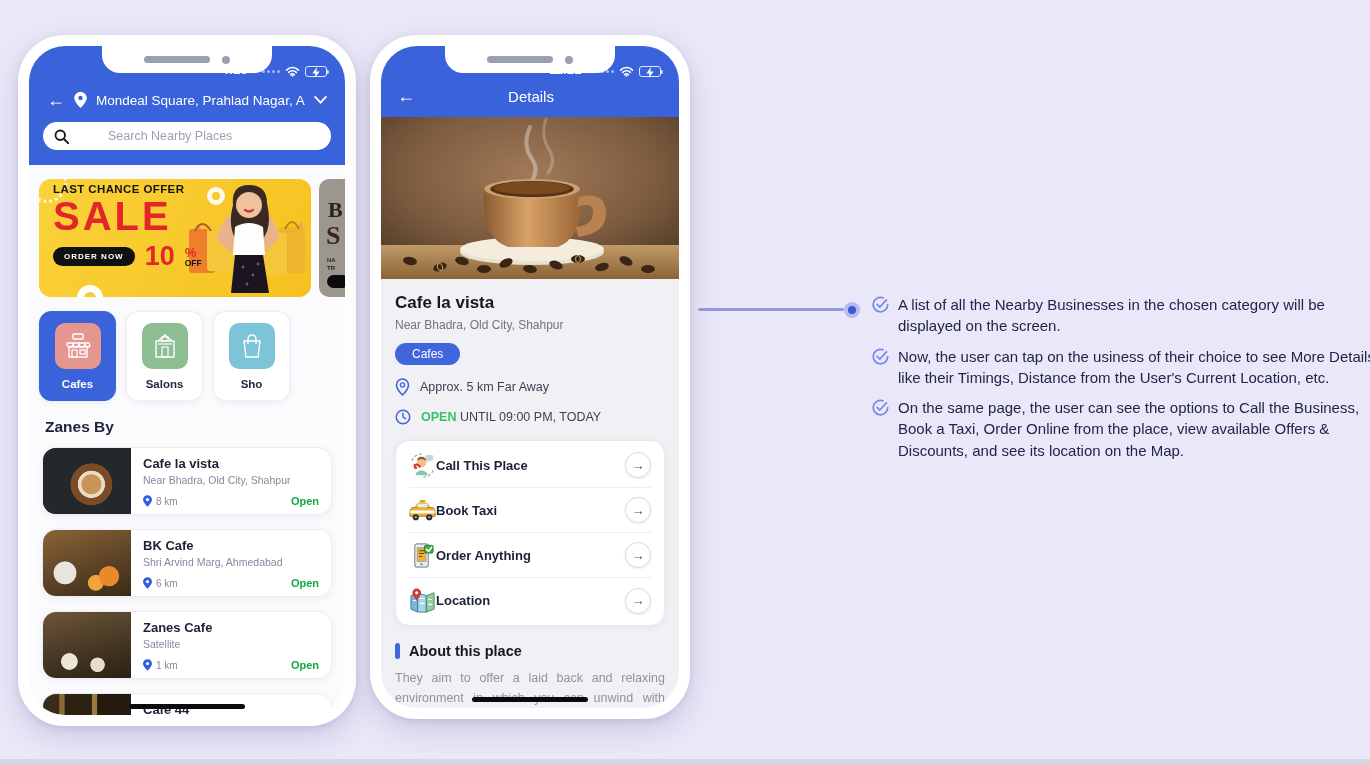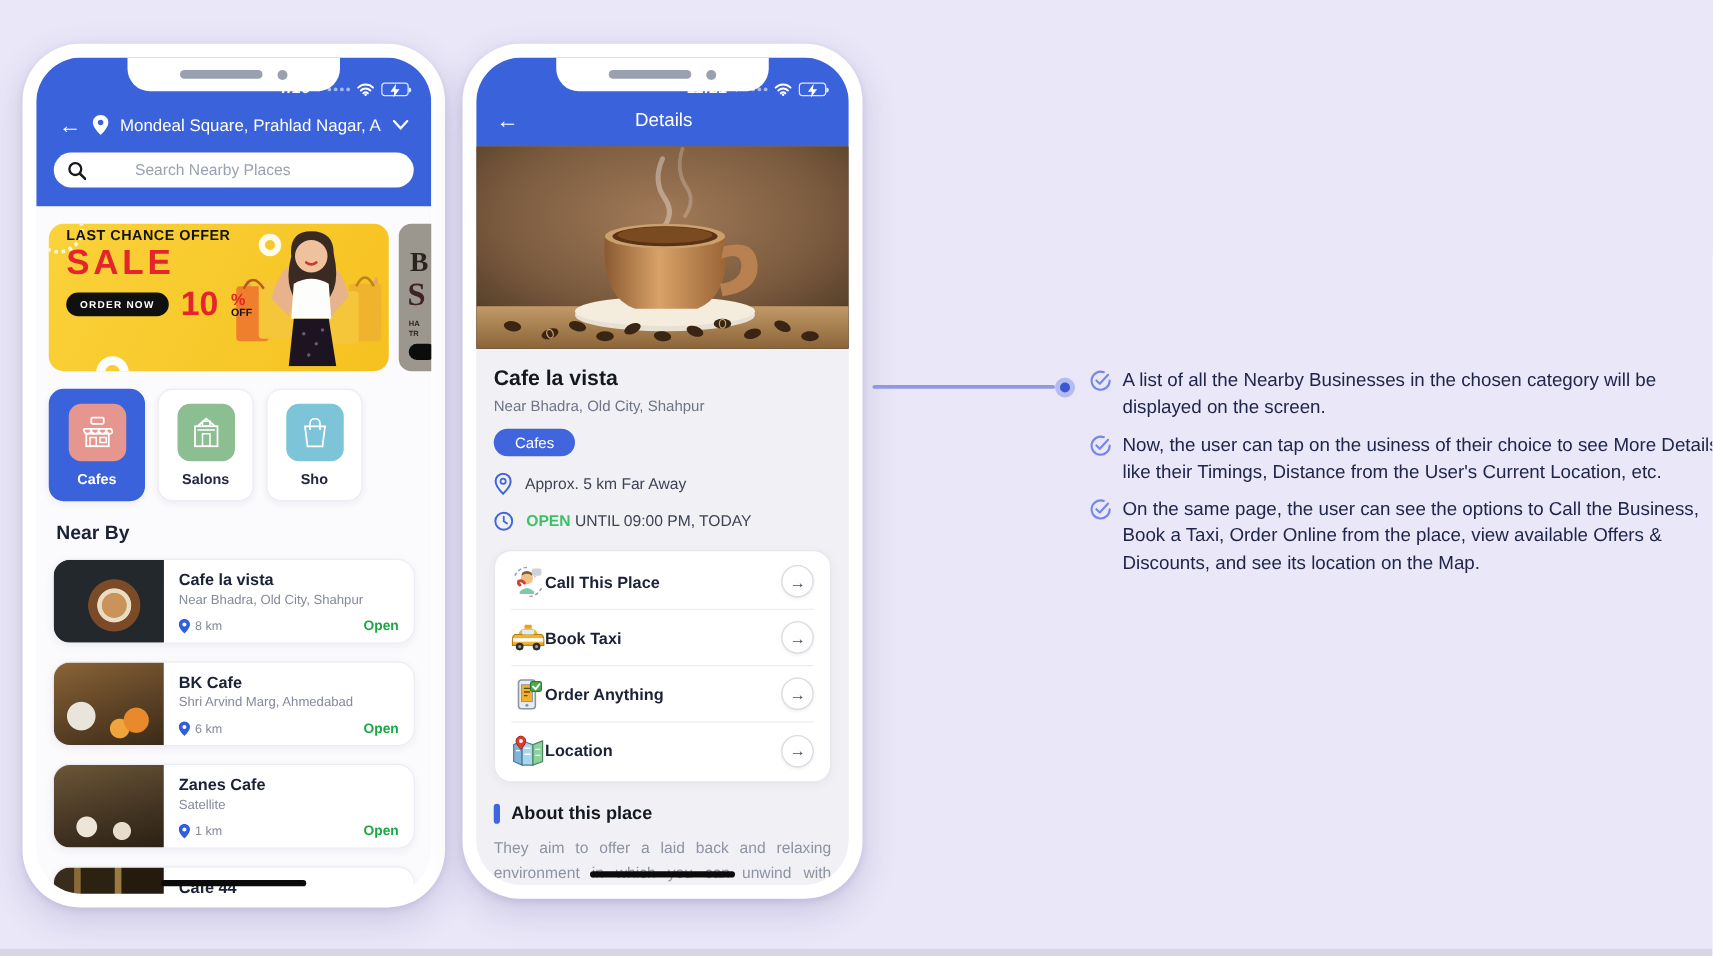--- a/index.html
+++ b/index.html
@@ -39,21 +39,21 @@
   .search input::placeholder { color:#9aa2b1; }
 
   .banners { display:flex; gap:8px; margin:14px 0 0 10px; height:118px; }
   .banner-main { position:relative; width:272px; min-width:272px; border-radius:12px; overflow:hidden;
                  background:linear-gradient(120deg,#FAD23A 0%,#F6C11F 100%); }
   .banner-main .deco1 { position:absolute; right:86px; top:8px; width:18px; height:18px; border:5px solid #fff; border-radius:50%; opacity:.9; }
   .banner-main .deco2 { position:absolute; left:38px; bottom:-14px; width:26px; height:26px; border:7px solid #fff; border-radius:50%; }
   .banner-main .deco3 { position:absolute; left:-12px; top:-16px; width:40px; height:40px; border-radius:50%; border:3px dotted rgba(255,255,255,.8); }
   .banner-text { position:absolute; left:14px; top:4px; z-index:2; }
   .b-line1 { font-size:11.5px; font-weight:800; color:#141414; letter-spacing:.4px; }
-  .b-sale { font-size:28px; font-weight:900; color:#E4252B; letter-spacing:3px; line-height:1.05; }
+  .b-sale { font-size:40px; font-weight:900; color:#E4252B; letter-spacing:3px; line-height:1.05; }
   .b-row { display:flex; align-items:center; gap:10px; margin-top:4px; }
   .b-cta { background:#101010; color:#fff; font-size:8px; font-weight:700; letter-spacing:1px; padding:5px 11px; border-radius:10px; }
   .b-10 { font-size:27px; font-weight:900; color:#E4252B; }
   .b-pctcol { display:flex; flex-direction:column; align-items:flex-start; line-height:1; }
   .b-pct { font-size:13px; font-weight:900; color:#E4252B; }
   .b-off { font-size:8.5px; font-weight:800; color:#141414; }
   .banner-next { position:relative; min-width:40px; width:40px; border-radius:10px; background:#9b968e; overflow:hidden; }
   .bn-b { position:absolute; left:9px; top:18px; font-size:22px; font-weight:800; color:#2a241e; font-family:"Liberation Serif",serif; }
   .bn-s { position:absolute; left:7px; top:42px; font-size:26px; font-weight:800; color:#3d2326; font-family:"Liberation Serif",serif; }
   .bn-l1 { position:absolute; left:8px; top:78px; font-size:6px; font-weight:700; color:#2a241e; }
@@ -263,21 +263,21 @@
             <span class="chip-icon tint-shop">
               <svg width="30" height="30" viewBox="0 0 30 30">
                   <path d="M7 10 H23 L21 26 H9 Z" stroke="#fff" stroke-width="1.4" fill="none"></path>
                   <path d="M11 13 V8 Q11 4 15 4 Q19 4 19 8 V13" stroke="#fff" stroke-width="1.3" fill="none"></path>
                 </svg>
             </span>
             <span class="chip-label">Sho</span>
           </div>
         </div>
 
-        <div class="nearby-head">Near By</div>
+        <div class="nearby-head">Zanes By</div>
 
         <div class="cards">
 
           <div class="card">
             <div class="card-img img-latte"></div>
             <div class="card-body">
               <div class="card-name">Cafe la vista</div>
               <div class="card-addr">Near Bhadra, Old City, Shahpur</div>
               <div class="card-foot">
                 <svg width="9" height="12" viewBox="0 0 14 18">

